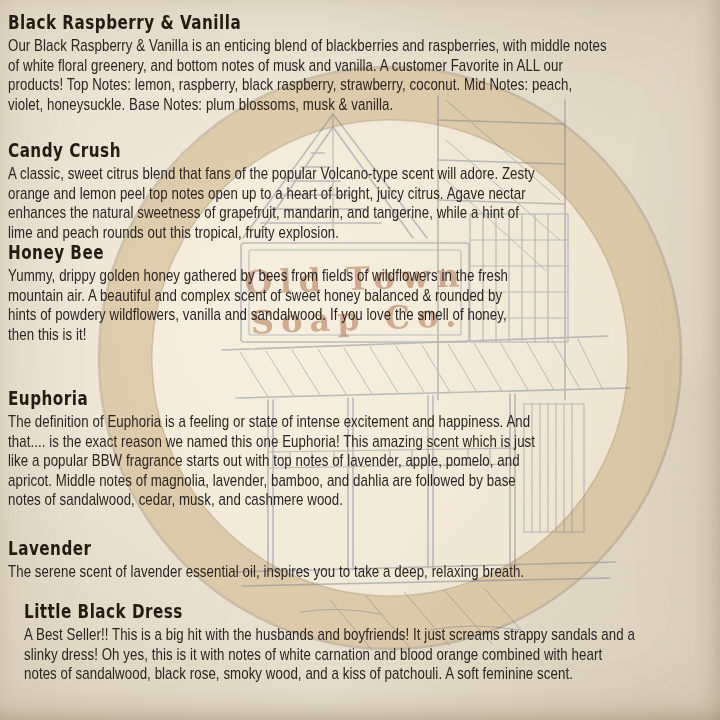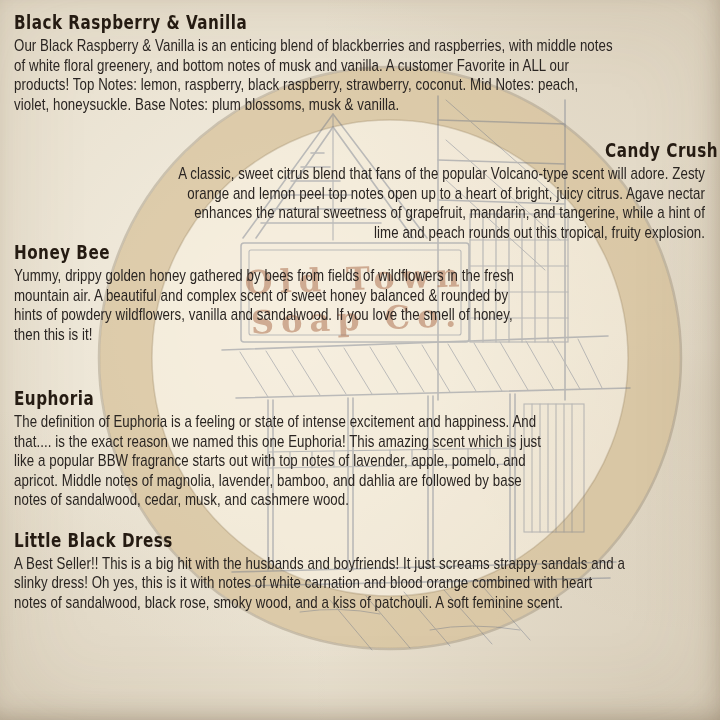--- a/index.html
+++ b/index.html
@@ -31,21 +31,21 @@
   }
 
   .watermark {
     position: absolute;
     left: 0; top: 0;
     z-index: 0;
   }
 
   .content {
     position: absolute;
-    left: 14px;
+    left: 8px;
     top: 12px;
     width: 690px;
     z-index: 1;
   }
 
   .section h2 {
     margin: 0;
     width: 880px;
     font-family: "DejaVu Sans", sans-serif;
     font-weight: 800;
@@ -61,25 +61,25 @@
     margin: 3px 0 0 0;
     width: 886px;
     font-size: 17px;
     line-height: 19.5px;
     letter-spacing: 0.1px;
     color: #2a2522;
     transform: scaleX(0.78);
     transform-origin: 0 0;
     white-space: pre-line;
   }
-  .sec-2 { margin-top: 26px; text-align: right; }
+  .sec-2 { margin-top: 26px; }
   .sec-3 { }
   .sec-4 { margin-top: 44px; }
   .sec-5 { margin-top: 28px; }
-  .sec-6 { margin-top: 20px; }
+  .sec-6 { margin-top: 20px; margin-left: 16px; }
 </style>
 </head>
 <body>
 
 <div class="page">
 
   <svg class="watermark" width="720" height="720" viewBox="0 0 720 720" aria-hidden="true">
 
     <g>
       <circle cx="390" cy="358" r="290" fill="rgba(247,239,221,0.55)"></circle>
@@ -178,20 +178,24 @@
 
     <div class="section sec-4">
       <h2>Euphoria</h2>
       <p>The definition of Euphoria is a feeling or state of intense excitement and happiness. And
 that.... is the exact reason we named this one Euphoria! This amazing scent which is just
 like a popular BBW fragrance starts out with top notes of lavender, apple, pomelo, and
 apricot. Middle notes of magnolia, lavender, bamboo, and dahlia are followed by base
 notes of sandalwood, cedar, musk, and cashmere wood.</p>
     </div>
 
+    <div class="section sec-5">
+      <h2>Lavender</h2>
+      <p>The serene scent of lavender essential oil, inspires you to take a deep, relaxing breath.</p>
+    </div>
 
     <div class="section sec-6">
       <h2>Little Black Dress</h2>
       <p>A Best Seller!! This is a big hit with the husbands and boyfriends! It just screams strappy sandals and a
 slinky dress! Oh yes, this is it with notes of white carnation and blood orange combined with heart
 notes of sandalwood, black rose, smoky wood, and a kiss of patchouli. A soft feminine scent.</p>
     </div>
 
   </div>
 </div>

